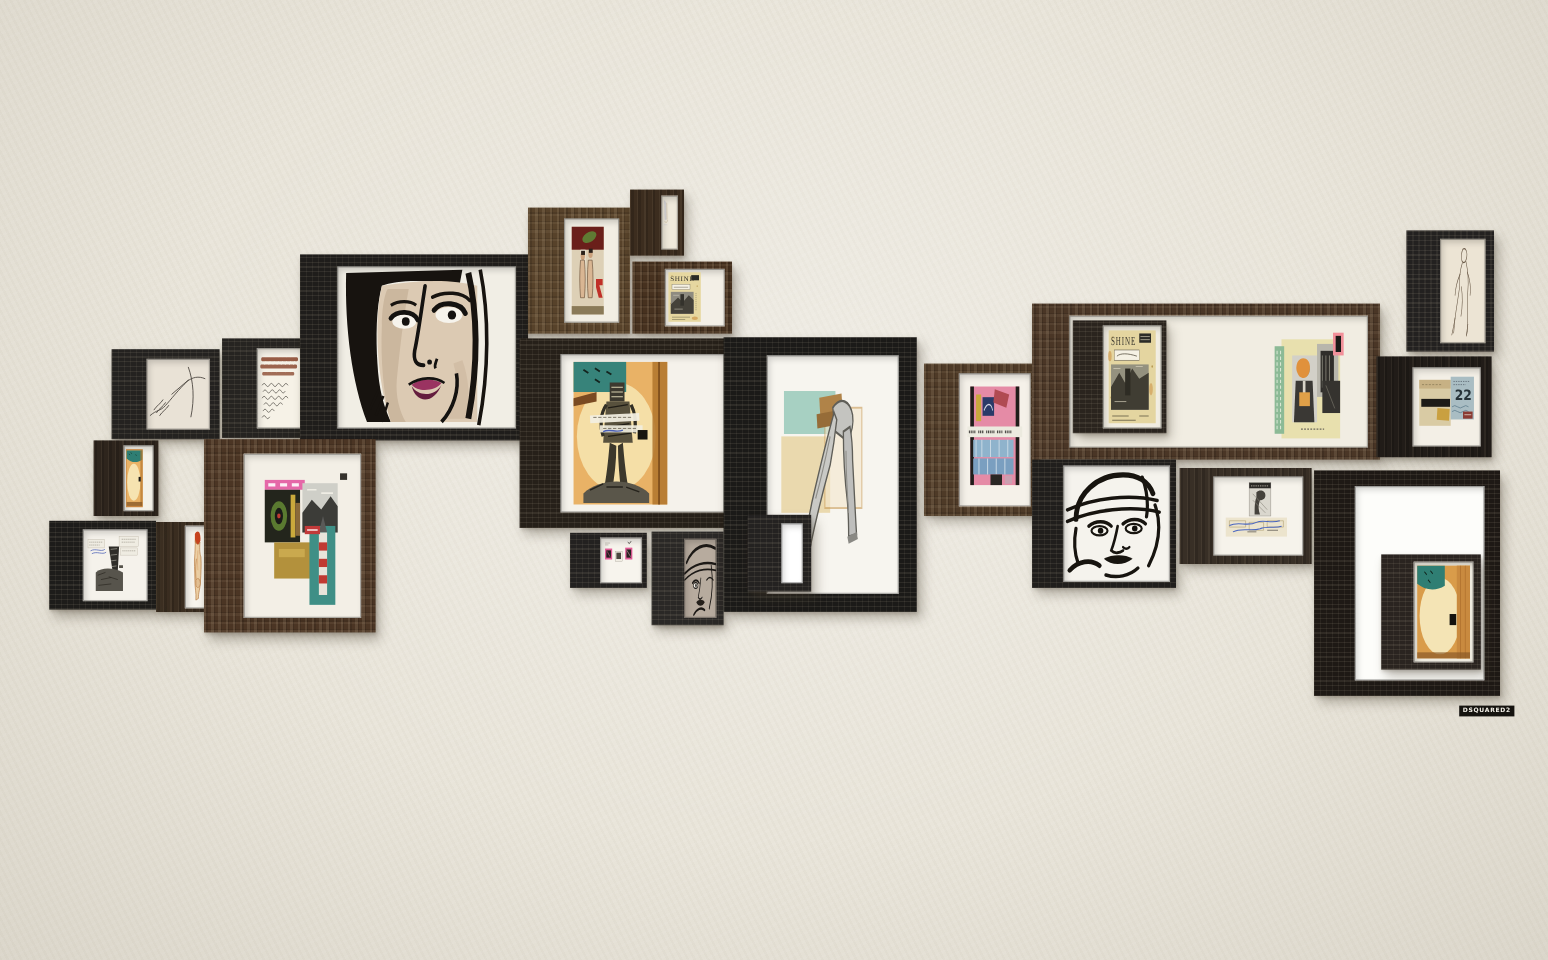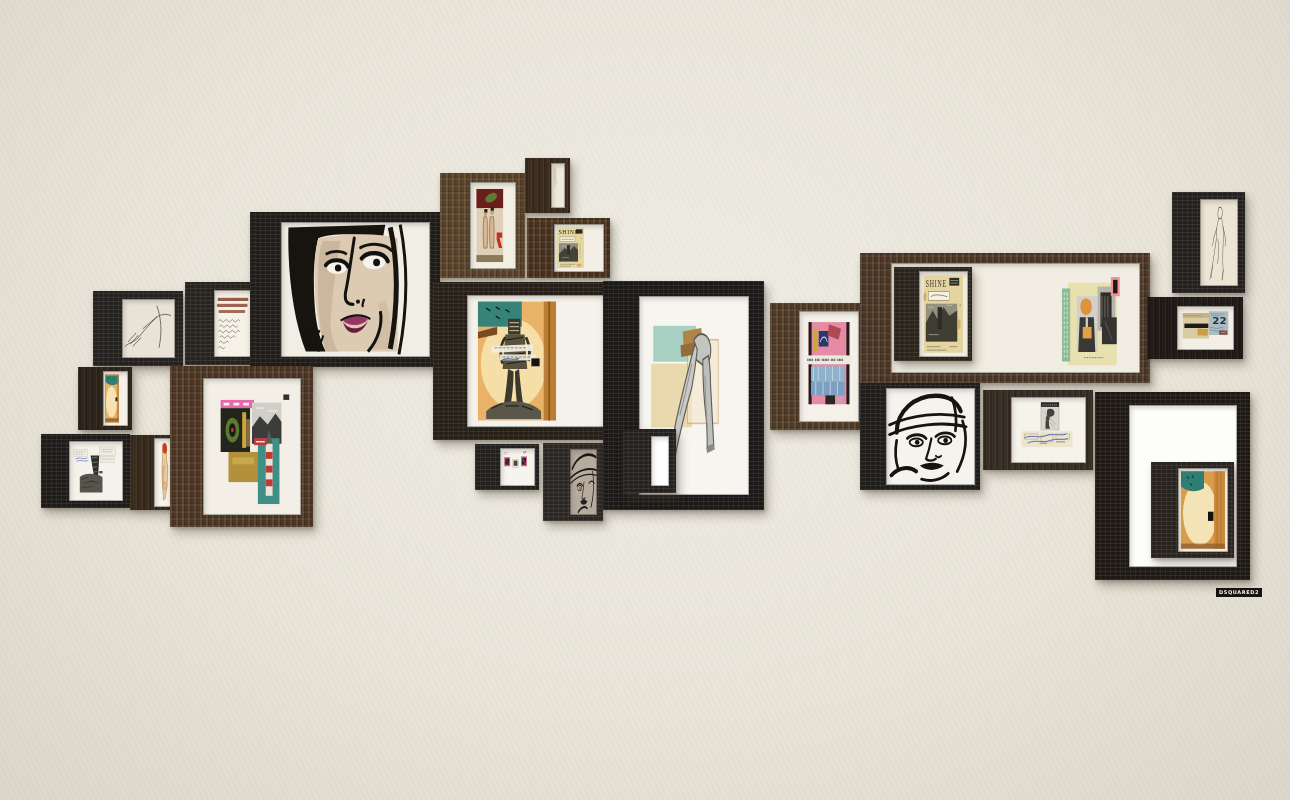--- a/index.html
+++ b/index.html
@@ -415,21 +415,21 @@
             <path d="M49,23 C44,30 42,38 43,46 C40,56 36,66 33,76 C31,82 28,87 26,92"></path>
             <path d="M57,22 C61,30 63,40 61,50 C60,62 59,72 61,82 C61,86 60,90 58,93"></path>
             <path d="M44,34 C38,40 34,48 33,54"></path>
             <path d="M60,32 C66,40 68,48 66,54"></path>
             <path d="M47,46 C50,56 49,66 46,74"></path>
             <path d="M33,76 L30,90 M61,82 L58,92"></path>
           </g>
         </svg>
       </div>
     </div>
-    <div class="frame f-dark" style="left: 1147px; top: 297px; width: 96px; height: 62px; background-color: rgb(33, 28, 24);">
+    <div class="frame f-dark" style="left: 1147px; top: 297px; width: 96px; height: 84px; background-color: rgb(33, 28, 24);">
       <div class="inner" style="inset: 9px; background: rgb(243, 239, 230);">
         <svg viewBox="0 0 100 100" preserveAspectRatio="none">
           <rect x="10" y="16" width="46" height="58" fill="#d9cba4"></rect>
           <rect x="10" y="16" width="46" height="11" fill="#c7b184"></rect>
           <path d="M14,22 h28" stroke="#8a7a54" stroke-width="1" stroke-dasharray="3 2"></path>
           <rect x="13" y="40" width="42" height="10" fill="#1d1b17"></rect>
           <rect x="36" y="52" width="18" height="15" fill="#c9a040" transform="rotate(4 45 60)"></rect>
           <rect x="56" y="12" width="34" height="54" fill="#a9bdc3"></rect>
           <path d="M58,50 q4,-3 8,0 t8,0 t8,0 M58,56 q4,-3 8,0 t8,0 t8,0" stroke="#5a7a8a" stroke-width="1" fill="none"></path>
           <text x="62" y="42" font-size="18" font-family="'DejaVu Sans',sans-serif" font-weight="bold" fill="#263238">22</text>

